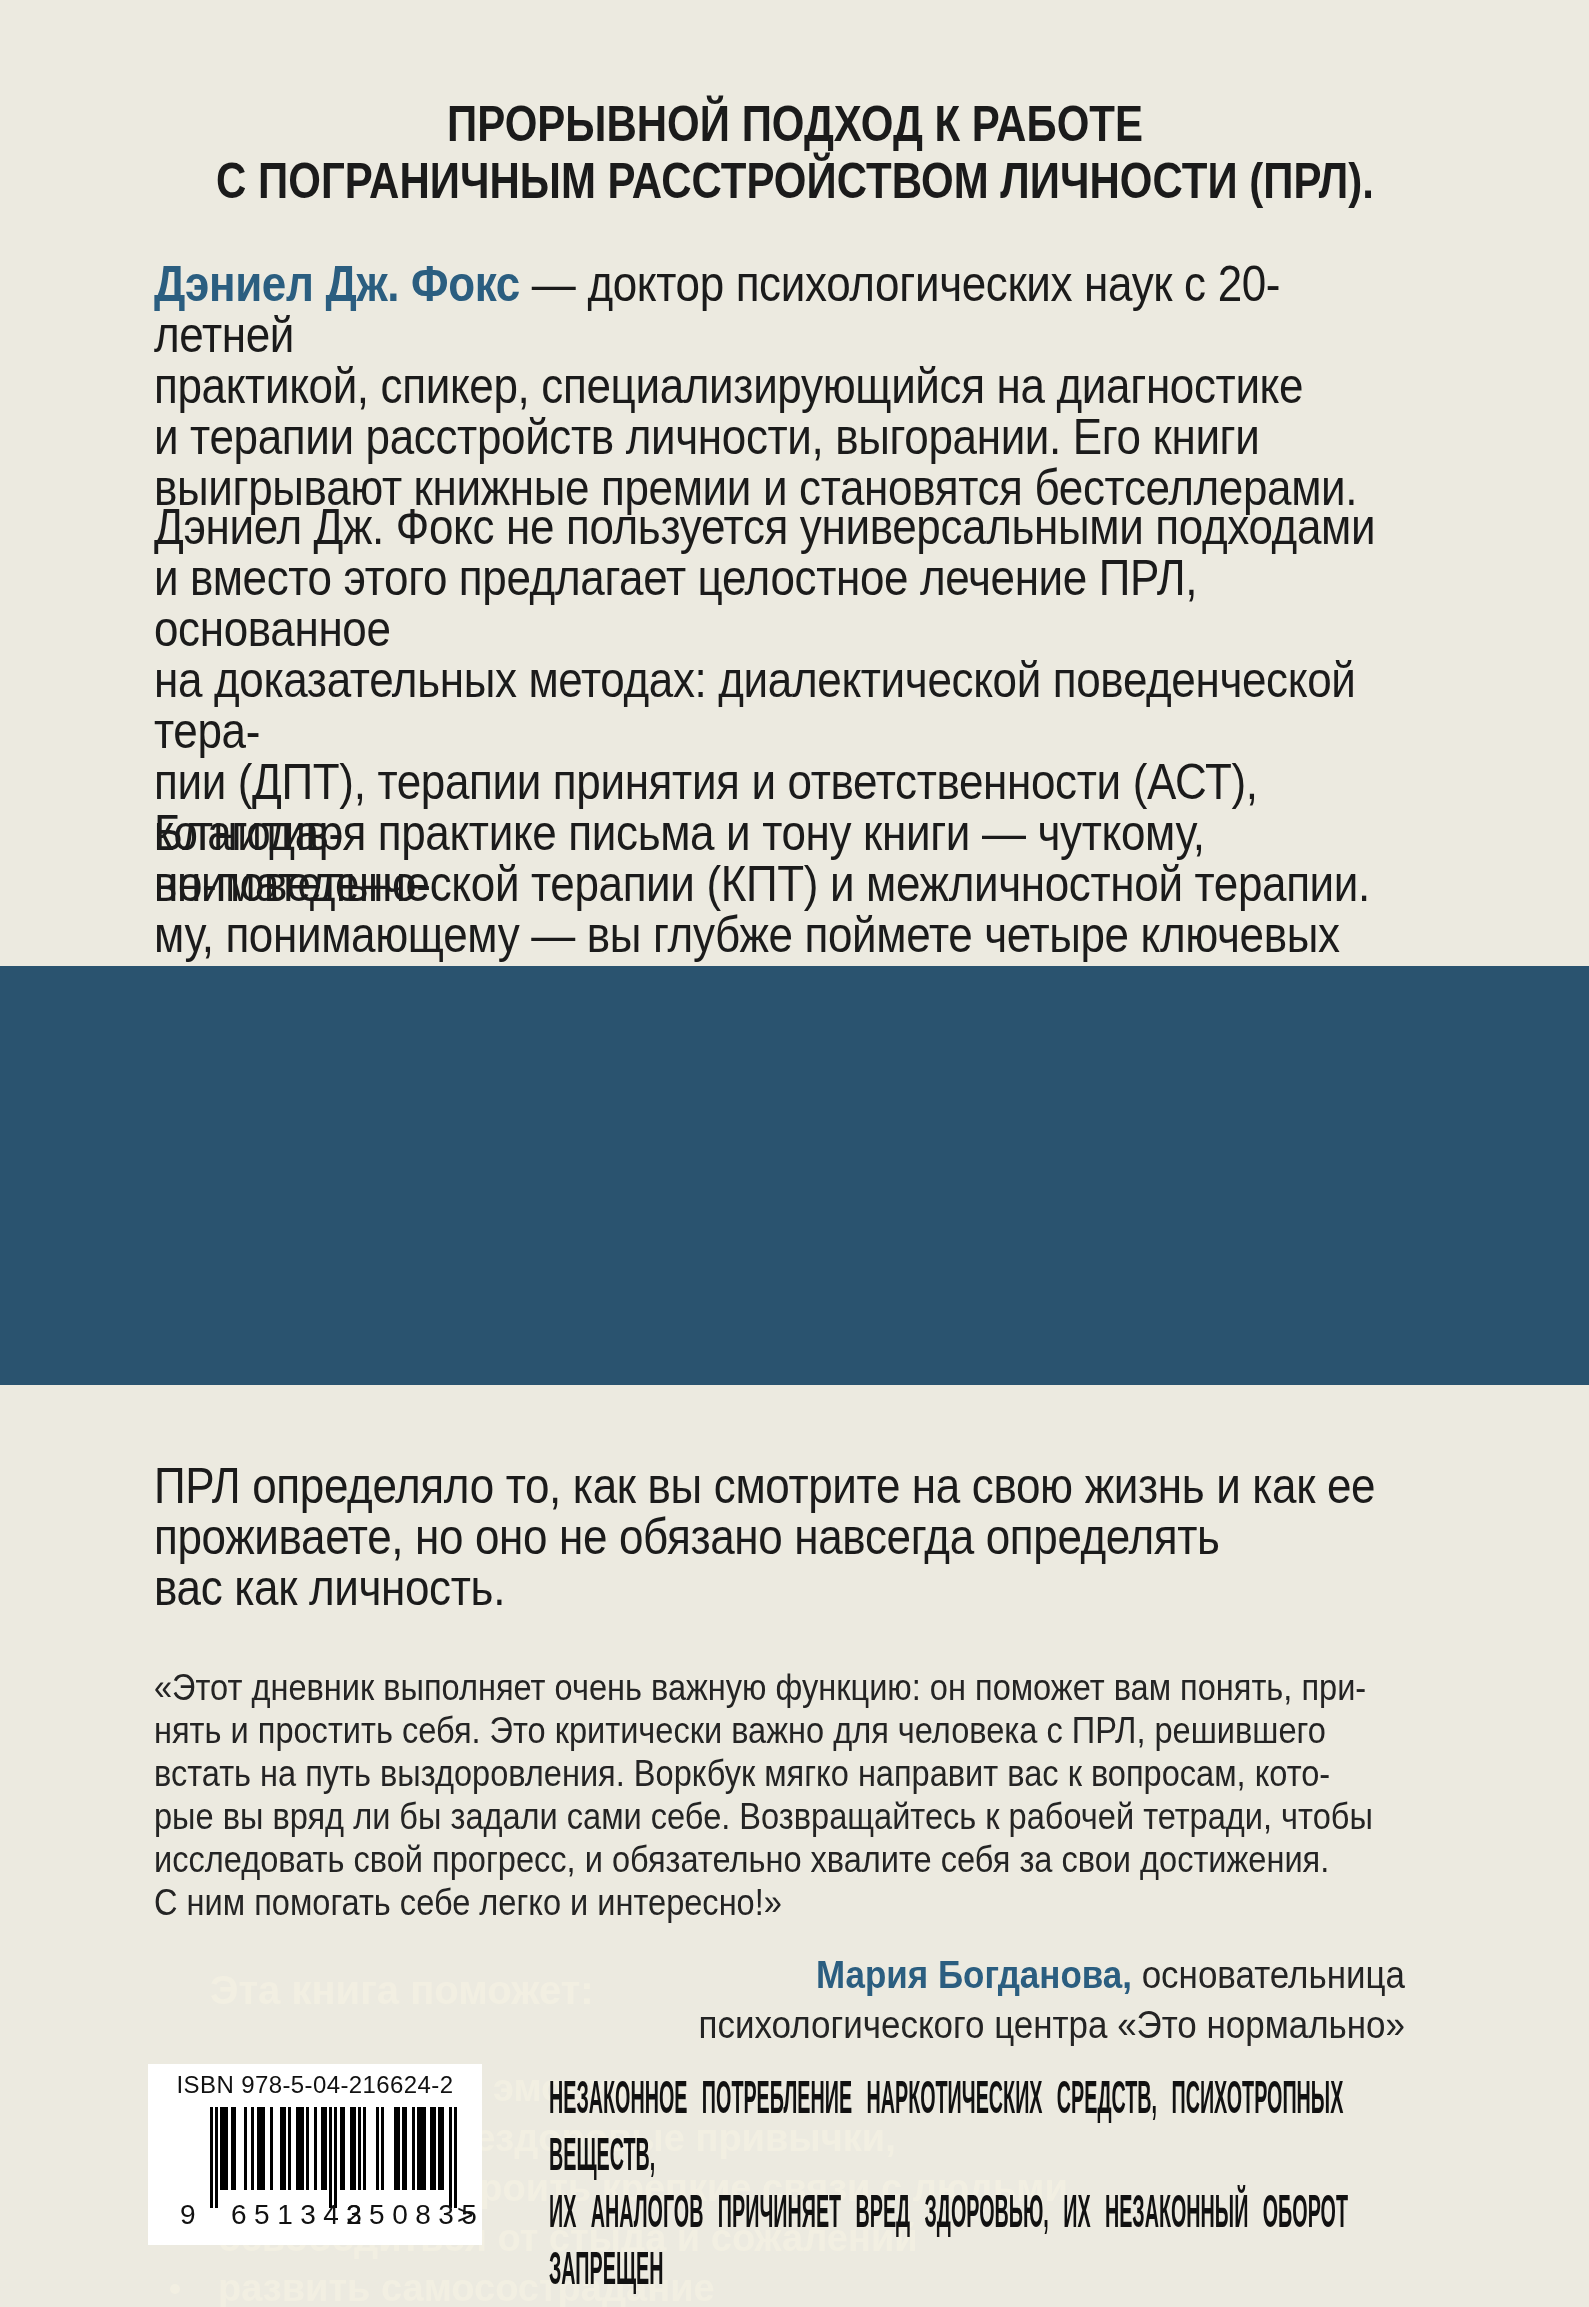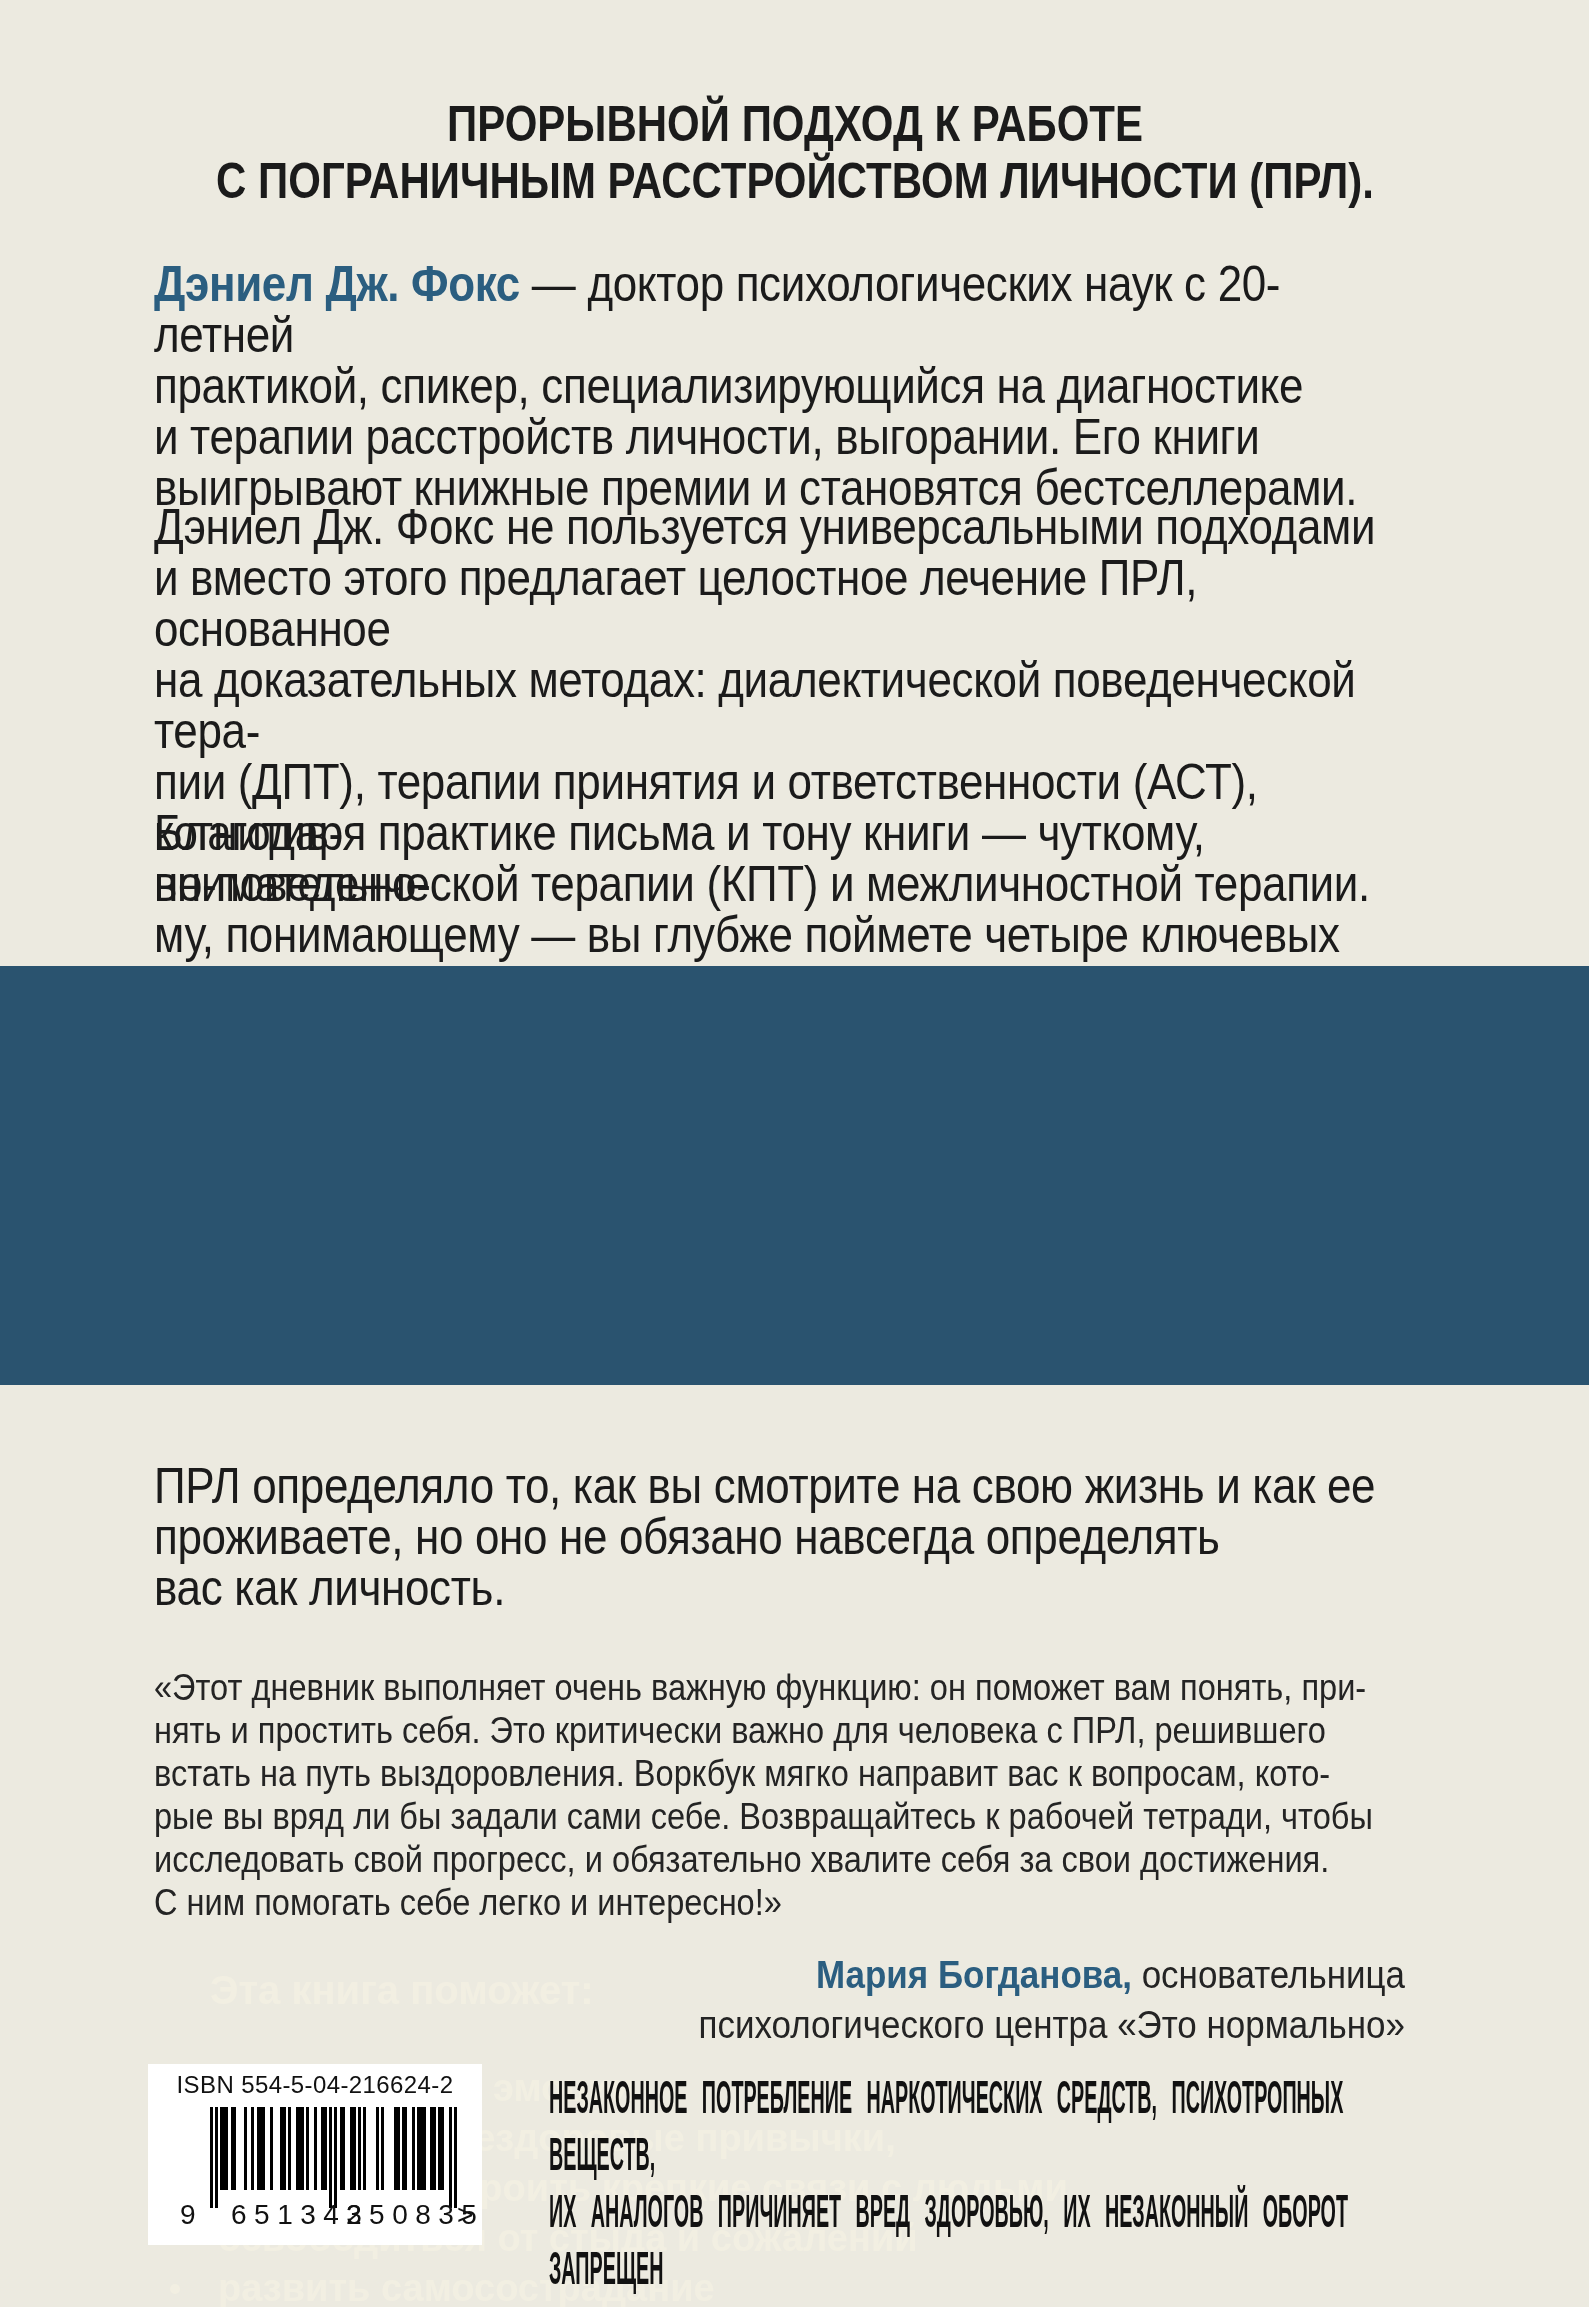--- a/index.html
+++ b/index.html
@@ -106,21 +106,21 @@
 рые вы вряд ли бы задали сами себе. Возвращайтесь к рабочей тетради, чтобы
 исследовать свой прогресс, и обязательно хвалите себя за свои достижения.
 С ним помогать себе легко и интересно!»</div>
 
   <div class="abs attribution">
     <span class="lead">Мария Богданова,</span><span class="pre"> основательница
 психологического центра «Это нормально»</span>
   </div>
 
   <div class="abs barcode-panel">
-    <div class="isbn-label">ISBN 554-5-04-216624-2</div>
+    <div class="isbn-label">ISBN 978-5-04-216624-2</div>
     <div class="bars">
         <div class="bar guard" style="left: 0px;"></div>
         <div class="bar guard" style="left: 5.2px;"></div>
         <div class="bar" style="left: 10.4px;"></div>
         <div class="bar" style="left: 13px;"></div>
         <div class="bar" style="left: 15.6px;"></div>
         <div class="bar" style="left: 21px;"></div>
         <div class="bar" style="left: 23px;"></div>
         <div class="bar" style="left: 34px;"></div>
         <div class="bar" style="left: 41px;"></div>

